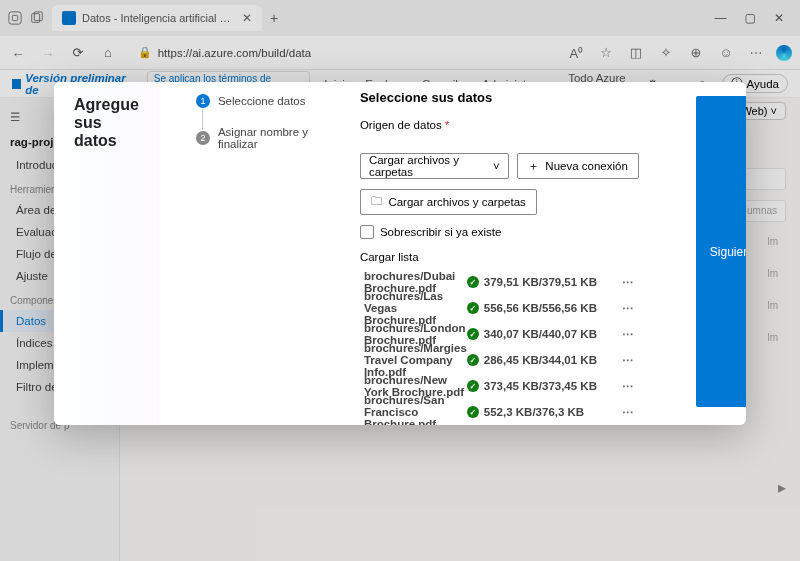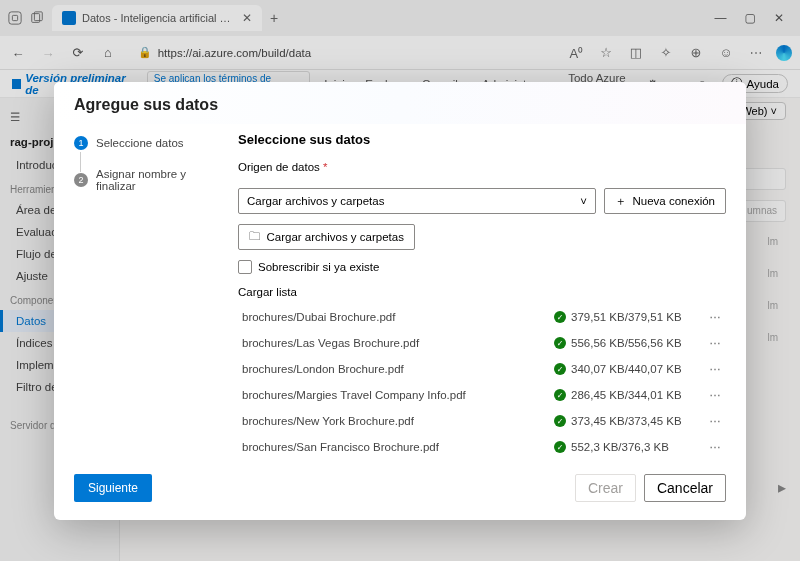--- a/index.html
+++ b/index.html
@@ -42,42 +42,42 @@
 .sidebar .sect { padding: 8px 10px 4px; font-size: 10px; color: #888; }
 .sidebar .active { border-left: 3px solid #0078d4; background: #e8f0fb; color:#0078d4; padding-left:13px; }
 .content { flex:1; padding: 12px 20px; position:relative; }
 .webpill { position:absolute; top:4px; right:14px; border:1px solid #ccc; border-radius:4px; padding:2px 8px; font-size:11px; background:#fff; }
 .bgbars { position:absolute; top:70px; right:14px; left:20px; }
 .bgbar { height:22px; border:1px solid #e5e5e5; margin-bottom:10px; border-radius:3px; background:#fff; text-align:right; padding:4px 8px; font-size:10px; color:#aaa;}
 .bgchev { position:absolute; right:14px; top:380px; color:#888; font-size:16px; }
 
 
 .overlay { position: absolute; inset: 0; background: rgba(0,0,0,0.12); display: flex; align-items: flex-start; justify-content: center; padding-top: 82px; }
-.modal { width: 692px; background: #fff; border-radius: 6px; box-shadow: 0 10px 40px rgba(0,0,0,0.25); overflow: hidden; display: flex; flex-direction: column; }
+.modal { width: 692px; background: #fff; border-radius: 6px; box-shadow: 0 10px 40px rgba(0,0,0,0.25); overflow: hidden; display: flex; flex-direction: row; gap: 17px; }
 .modal-hd { padding: 14px 20px 10px; font-size: 16px; font-weight: 600; color: #222; background: linear-gradient(90deg,#fff,#fafcff,#fdfafd); }
 .modal-body { display: flex; padding: 4px 20px 0; gap: 24px; }
 
 .steps { width: 140px; font-size: 11.5px; padding-top: 8px; }
 .step { display:flex; align-items:center; gap:8px; margin-bottom: 18px; color:#444; position:relative; }
 .step .num { width: 14px; height: 14px; border-radius: 50%; font-size: 9px; display:flex; align-items:center; justify-content:center; color:#fff; background:#888; flex-shrink:0;}
 .step.active .num { background:#0078d4; }
 .step-line { position:absolute; left:6px; top:16px; width:1px; height:20px; background:#ccc; }
 
 .panel { flex:1; padding-top: 4px; }
 .panel-title { font-size: 13px; font-weight: 600; margin-bottom: 14px; }
-.label { font-size: 11.5px; margin-bottom: 15px; }
+.label { font-size: 11.5px; margin-bottom: 22px; }
 .req::after { content:" *"; color:#d13438; }
 .row { display:flex; gap:8px; margin-bottom:10px; }
 .select { flex:1; height:26px; border:1px solid #8a8886; border-radius:2px; display:flex; align-items:center; justify-content:space-between; padding:0 8px; font-size:11.5px; background:#fff; cursor:pointer; }
 .btn-outline { height:26px; border:1px solid #8a8886; border-radius:2px; display:flex; align-items:center; padding:0 10px; font-size:11.5px; background:#fff; gap:6px; cursor:pointer; }
 .checkbox { display:flex; align-items:center; gap:6px; font-size:11.5px; margin-bottom:12px; }
 .checkbox .box { width:14px; height:14px; border:1px solid #8a8886; border-radius:2px; }
 .listhdr { font-size: 11.5px; margin-bottom:6px; }
 .uplist { font-size:11.5px; }
-.urow { display:flex; align-items:center; height:26px; }
+.urow { display:flex; align-items:center; height:26px;font-weight:bold; }
 .urow .fname { flex:1; color:#444; padding-left:4px; }
 .urow .status { width:150px; display:flex; align-items:center; gap:5px; color:#444; }
 .urow .dots { width:22px; color:#666; text-align:center; cursor:pointer; }
 .okdot { width:12px; height:12px; border-radius:50%; background:#107c10; display:inline-flex; align-items:center; justify-content:center; color:#fff; font-size:8px; }
 
 .modal-ft { display:flex; justify-content:space-between; padding: 14px 20px 18px; }
 .btn-primary { background:#0078d4; color:#fff; border:none; border-radius:2px; padding:6px 14px; font-size:12px; cursor:pointer; }
 .btn-sec { background:#fff; border:1px solid #8a8886; border-radius:2px; padding:5px 12px; font-size:14px; cursor:pointer; }
 .btn-disabled { color:#a19f9d; border-color:#e1dfdd; cursor:default; }
 .ft-right { display:flex; gap:8px; }

